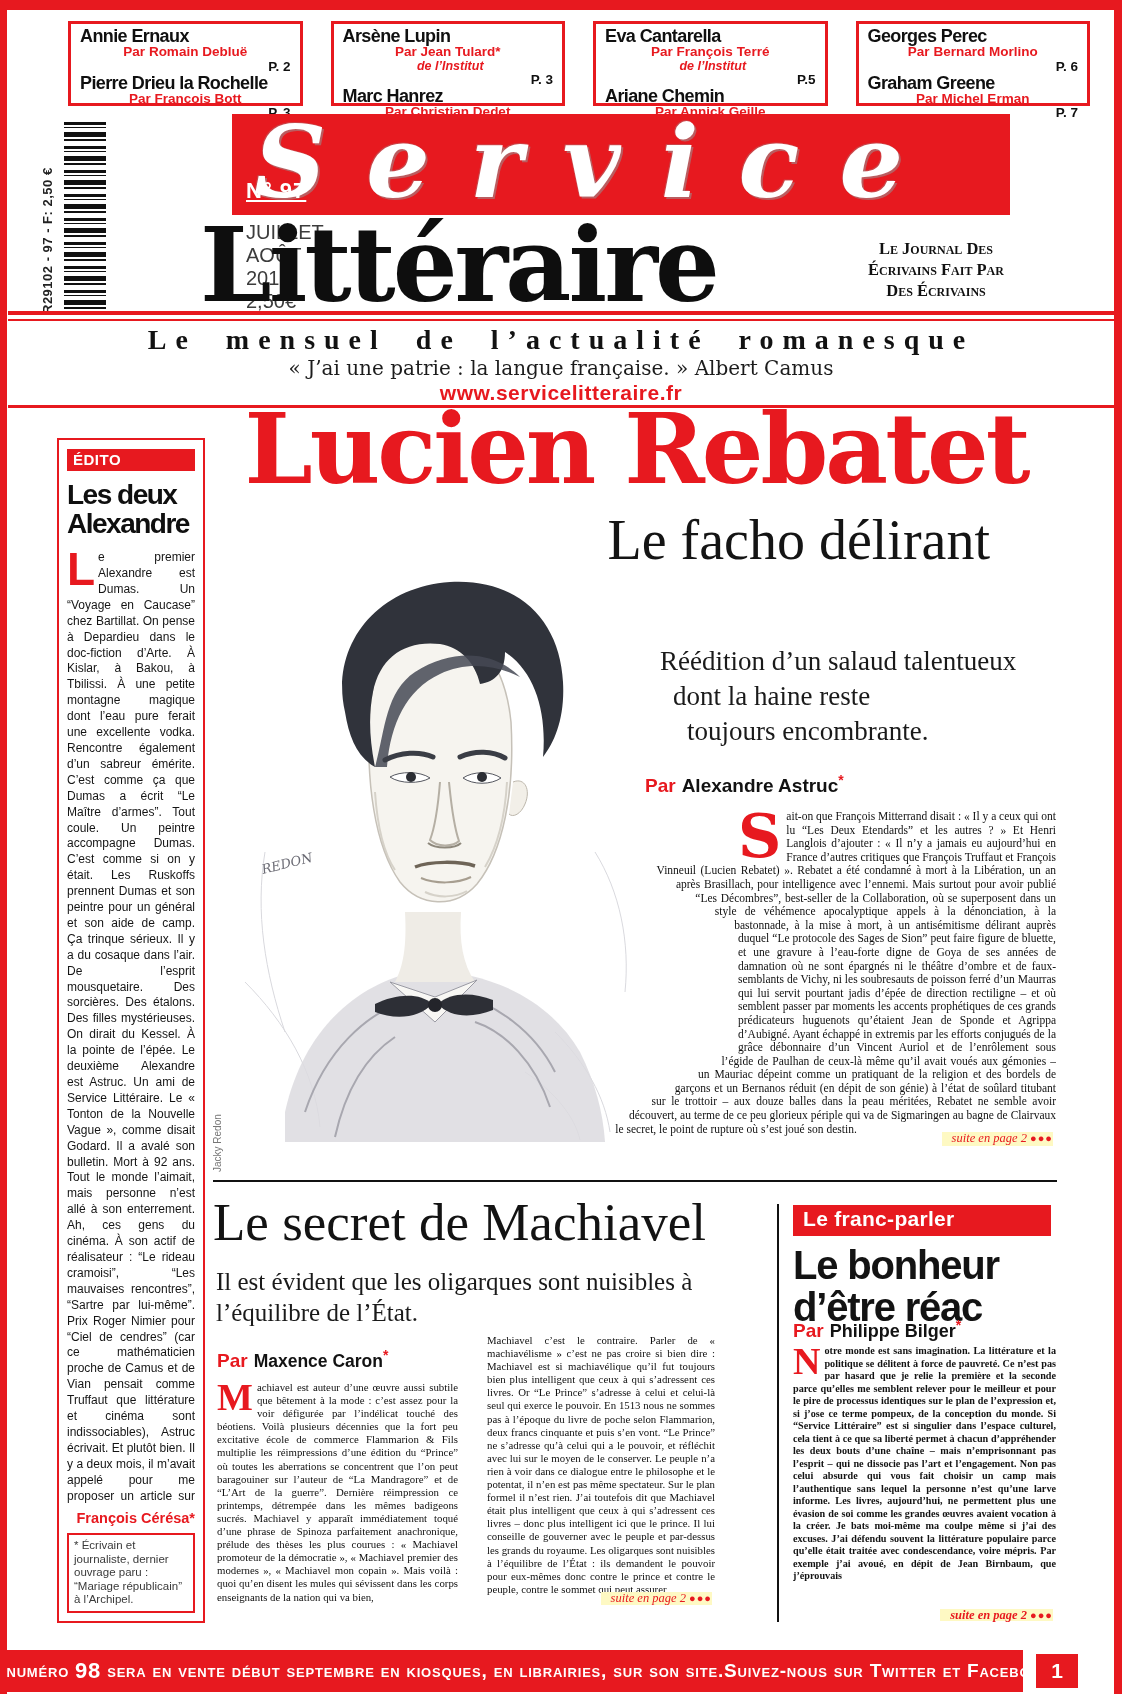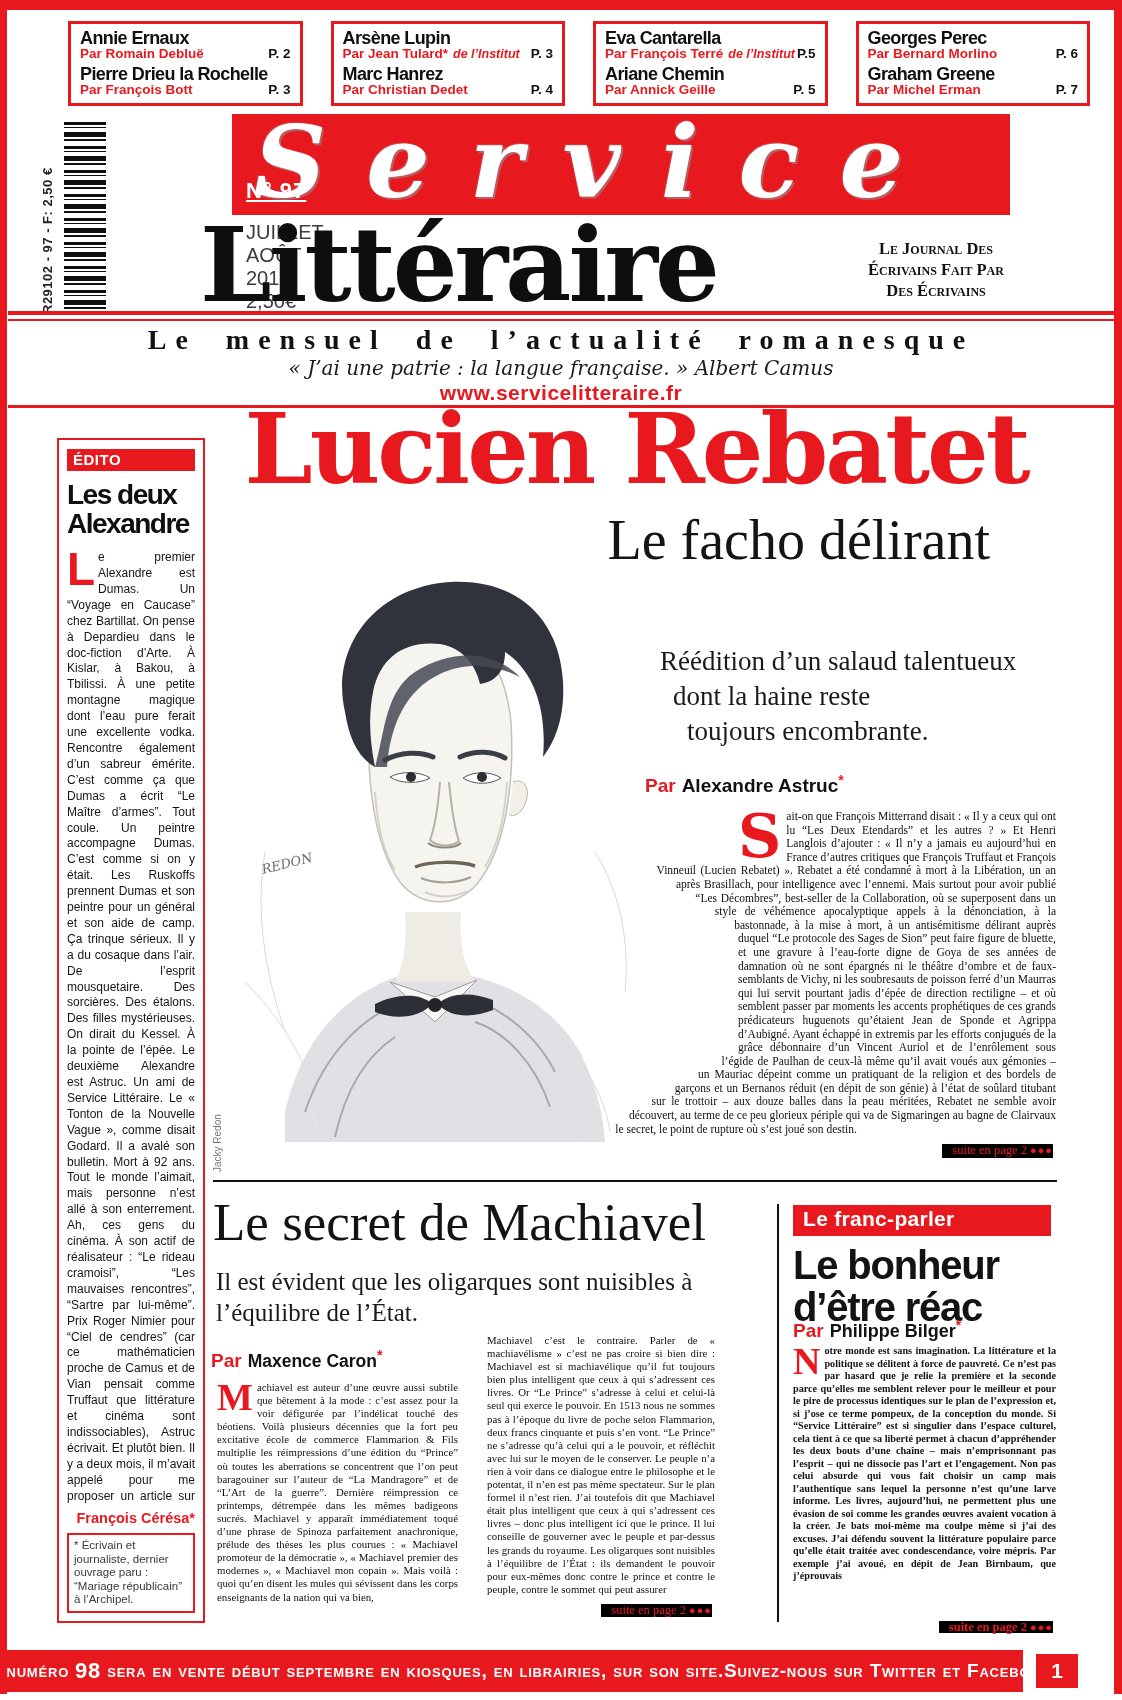--- a/index.html
+++ b/index.html
@@ -7,21 +7,21 @@
         font-family:"Liberation Sans",sans-serif;color:#141414;overflow:hidden;}
   
   .frame-top{position:absolute;left:0;top:0;width:1122px;height:10px;background:#e7191f;}
   .frame-left{position:absolute;left:0;top:0;width:7px;height:1694px;background:#e7191f;}
   .frame-right{position:absolute;left:1114px;top:0;width:8px;height:1694px;background:#e7191f;}
   
   .teasers{position:absolute;left:68px;top:21px;width:1022px;height:85px;display:flex;gap:28px;}
   .tbox{flex:1;border:3px solid #e7191f;background:#fff;padding:3px 9px 4px 9px;
         display:flex;flex-direction:column;justify-content:space-around;}
   .t-title{font-weight:bold;font-size:18px;letter-spacing:-0.6px;line-height:1.02;color:#101010;white-space:nowrap;}
-  .t-row{display:flex;align-items:center;font-size:13.5px;font-weight:bold;line-height:1.05;}
+  .t-row{display:flex;align-items:center;font-size:13.5px;font-weight:bold;line-height:1.05;flex-direction:column;}
   .t-by{color:#e7191f;white-space:nowrap;}
   .t-suffix{color:#e7191f;font-style:italic;font-size:12.5px;margin-left:5px;white-space:nowrap;}
   .t-page{color:#101010;margin-left:auto;}
   
   .barcode{position:absolute;left:64px;top:122px;width:42px;height:192px;
     background:repeating-linear-gradient(to bottom,#111 0 3px,#fff 3px 5px,#111 5px 6px,#fff 6px 10px,#111 10px 15px,#fff 15px 17px,#111 17px 19px,#fff 19px 24px);}
   .barcode-label{position:absolute;left:40px;top:314px;transform:rotate(-90deg);transform-origin:left top;
     font-size:13px;font-weight:bold;color:#222;letter-spacing:0.5px;white-space:nowrap;}
   .red-block{position:absolute;left:232px;top:114px;width:778px;height:101px;background:#e7191f;}
   .script-title{position:absolute;left:238px;top:102px;width:772px;height:130px;line-height:120px;
@@ -32,21 +32,21 @@
   .serif-title{position:absolute;left:200px;top:214px;font-family:"DejaVu Serif",serif;font-weight:bold;
     font-size:102px;line-height:1;color:#0e0e0e;letter-spacing:-3px;}
   .side-tag{position:absolute;left:858px;top:238px;width:156px;text-align:center;
     font-family:"Liberation Serif",serif;font-weight:bold;font-size:16.5px;line-height:21px;
     font-variant:small-caps;color:#111;}
   .double-rule{position:absolute;left:8px;top:311px;width:1106px;height:4px;
     border-top:4px solid #e7191f;border-bottom:2px solid #e7191f;}
   .tagline{position:absolute;left:0;top:324px;width:1122px;text-align:center;
     font-family:"Liberation Serif",serif;font-weight:bold;font-size:28px;letter-spacing:9px;word-spacing:13px;color:#121212;}
   .quote{position:absolute;left:0;top:356px;width:1122px;text-align:center;
-    font-family:"DejaVu Serif",serif;font-style:italic;font-size:20px;color:#1c1c1c;}
+    font-family:"DejaVu Serif",serif;font-size:20px;color:#1c1c1c;}
   .url{position:absolute;left:0;top:381px;width:1122px;text-align:center;
     font-weight:bold;font-size:21px;color:#e7191f;letter-spacing:0.5px;}
   .header-rule{position:absolute;left:8px;top:405px;width:1106px;height:3px;background:#e7191f;}
   
   .edito{position:absolute;left:57px;top:438px;width:148px;height:1185px;border:2px solid #e7191f;
     padding:9px 8px 8px 8px;box-sizing:border-box;display:flex;flex-direction:column;background:#fff;}
   .edito-label{background:#e7191f;color:#fff;font-weight:bold;font-size:15px;padding:2px 6px 3px;letter-spacing:0.5px;}
   .edito-head{font-weight:bold;font-size:28px;letter-spacing:-1.5px;line-height:1.02;margin:10px 0 12px;color:#0f0f0f;}
   .edito-body{flex:1;overflow:hidden;font-size:12px;line-height:15.9px;text-align:justify;color:#151515;}
   .edito-drop{float:left;color:#e7191f;font-weight:bold;font-size:46px;line-height:38px;padding-right:3px;}
@@ -63,32 +63,32 @@
   .reb-stand .l2{padding-left:13px;} .reb-stand .l3{padding-left:27px;}
   .byline{font-weight:bold;font-size:19px;color:#121212;}
   .byline .par{color:#e7191f;margin-right:6px;} .byline .star{color:#e7191f;font-size:14px;vertical-align:super;}
   .reb-by{position:absolute;left:645px;top:772px;}
   .reb-body{position:absolute;left:588px;top:810px;width:468px;height:352px;overflow:hidden;
     font-family:"Liberation Serif",serif;font-size:11.5px;line-height:13.6px;text-align:justify;color:#101010;}
   .reb-shape{float:left;width:150px;height:345px;
     shape-outside:polygon(0 0,42px 0,50px 55px,150px 125px,150px 235px,42px 298px,0 340px);}
   .reb-drop{float:left;color:#e7191f;font-family:"DejaVu Serif",serif;font-weight:bold;
     font-size:60px;line-height:48px;padding:2px 5px 0 0;}
-  .cont{position:absolute;right:3px;bottom:4px;background:#000000;padding-left:10px;font-size:12.5px;color:#e7191f;}
+  .cont{position:absolute;right:3px;bottom:16px;background:#fef9c3;padding-left:10px;font-size:12.5px;color:#e7191f;font-style:italic;}
   .cont .dots{letter-spacing:1px;font-size:11px;}
   .credit-vert{position:absolute;left:212px;top:1172px;transform:rotate(-90deg);transform-origin:left top;
     font-size:10px;color:#767676;white-space:nowrap;}
   .hr-main{position:absolute;left:213px;top:1180px;width:844px;height:2px;background:#111;}
   .vr-main{position:absolute;left:777px;top:1204px;width:2px;height:418px;background:#111;}
   
   .mac-head{position:absolute;left:213px;top:1196px;width:560px;font-family:"Liberation Serif",serif;
     font-size:53px;line-height:1;color:#131313;}
   .mac-stand{position:absolute;left:216px;top:1266px;width:530px;font-family:"Liberation Serif",serif;
     font-size:25px;line-height:31px;color:#1a1a1a;}
-  .mac-by{position:absolute;left:211px;top:1347px;}
+  .mac-by{position:absolute;left:217px;top:1347px;}
   .mac-by .nm{font-size:17.5px;} 
   .col{font-family:"Liberation Serif",serif;font-size:10.8px;line-height:13.1px;text-align:justify;
     color:#101010;overflow:hidden;}
   .mac-col1{position:absolute;left:217px;top:1381px;width:241px;height:240px;}
   .mac-col2{position:absolute;left:487px;top:1334px;width:228px;height:287px;}
   .mac-drop{float:left;color:#e7191f;font-weight:bold;font-size:38px;line-height:32px;padding-right:4px;}
   
   .fp-kick{position:absolute;left:793px;top:1205px;width:258px;height:31px;box-sizing:border-box;
     background:#e7191f;color:#fff;font-weight:bold;font-size:21px;padding:2px 10px 0;letter-spacing:0.3px;}
   .fp-head{position:absolute;left:793px;top:1244px;width:250px;font-weight:bold;font-size:40px;

